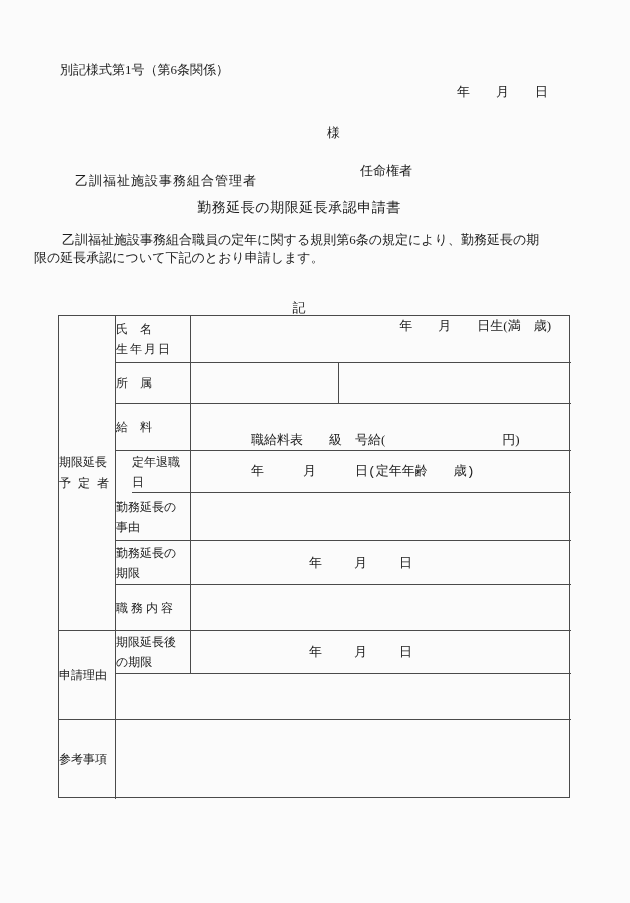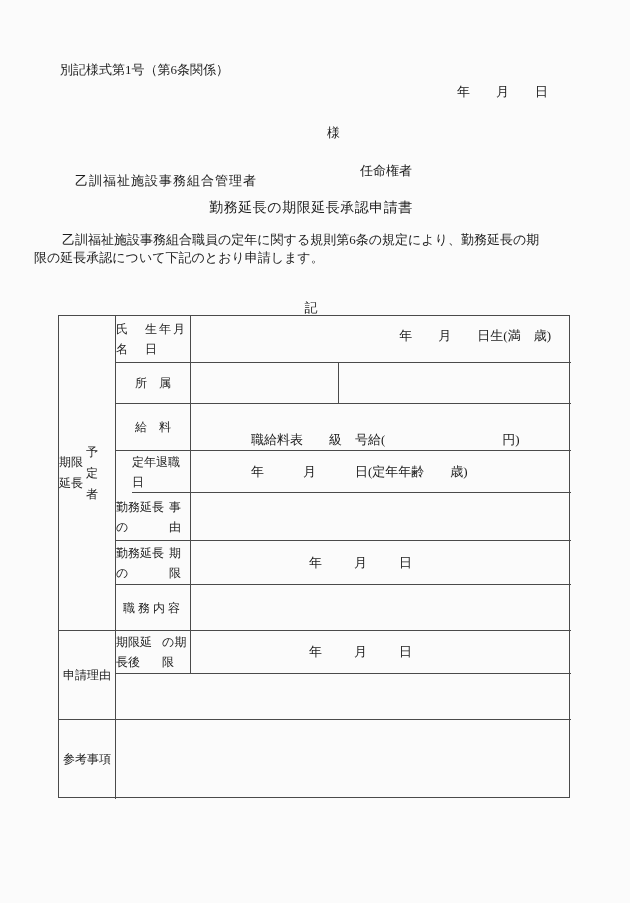--- a/index.html
+++ b/index.html
@@ -10,56 +10,56 @@
     height: 903px;
     margin: 0 auto;
     background: #fbfbfb;
     font-family: "Liberation Serif", "DejaVu Serif", serif;
     color: #1c1c1c;
     overflow: hidden;
   }
   .abs { position: absolute; white-space: nowrap; }
   .t13 { font-size: 13px; line-height: 14px; }
   .t14 { font-size: 14px; line-height: 15px; }
-  .center-wrap { left: 0; width: 598px; text-align: center; margin-left: 12px; }
+  .center-wrap { left: 0; width: 598px; text-align: center; }
   .body-par { left: 34px; top: 231px; font-size: 13px; line-height: 18px; }
   .body-par .indent { padding-left: 28px; }
 
   
   .form-table {
     position: absolute;
     left: 58px; top: 315px;
     width: 512px; height: 483px;
     display: grid;
     grid-template-columns: 57px 75px 380px;
     grid-template-rows: 47px 41px 47px 42px 48px 44px 46px 43px 46px 79px;
     border: 1px solid #4a4a4a;
     background: #fbfbfb;
   }
   .cell {
     display: flex;
-    flex-direction: row;
+    flex-direction: column;
     justify-content: center;
-    align-items: center;
+    align-items: flex-start;
     font-size: 12px;
     line-height: 20px;
     overflow: hidden;
   }
   .br { border-right: 1px solid #4a4a4a; }
   .bb { border-bottom: 1px solid #4a4a4a; }
   .content {
     display: flex;
     flex-direction: row;
     align-items: center;
     justify-content: flex-start;
     font-size: 13px;
   }
   .ls2 { letter-spacing: 2px; }
   .ls3 { letter-spacing: 3px; }
-  .r1c { justify-content: flex-end; align-items: center; padding: 0 20px 7px 0; }
+  .r1c { justify-content: flex-end; align-items: flex-start; padding: 0 20px 7px 0; }
   .pl60 { padding-left: 60px; }
   .pl118 { padding-left: 118px; }
   .subgrid {
     display: grid;
     grid-template-columns: 148px 75px 157px;
     grid-template-rows: 100%;
   }
   .sec-label { font-size: 12px; line-height: 21px; }
 </style>
 </head>
@@ -111,21 +111,21 @@
     <div class="cell br bb" style="grid-row:3; grid-column:2;">
       <span>給　料</span>
     </div>
     <div class="cell bb content pl60" style="grid-row:3; grid-column:3; flex-direction:row; align-items:flex-end;">
       <span>職給料表　　級　号給(　　　　　　　　　円)</span>
     </div>
 
     <div class="cell br bb" style="grid-row:4; grid-column:2;margin-left:16px;">
       <span>定年退職日</span>
     </div>
-    <div class="cell bb content pl60" style="grid-row:4; grid-column:3; flex-direction:row; align-items:center;">
+    <div class="cell bb content pl60" style="grid-row:4; grid-column:3; flex-direction:row; align-items:center;font-family:Liberation Mono, monospace;">
       <span>年　　　月　　　日(定年年齢　　歳)</span>
     </div>
 
     <div class="cell br bb" style="grid-row:5; grid-column:2;">
       <span>勤務延長の</span>
       <span>事由</span>
     </div>
     <div class="cell bb" style="grid-row:5; grid-column:3;"></div>
 
     <div class="cell br bb" style="grid-row:6; grid-column:2;">

